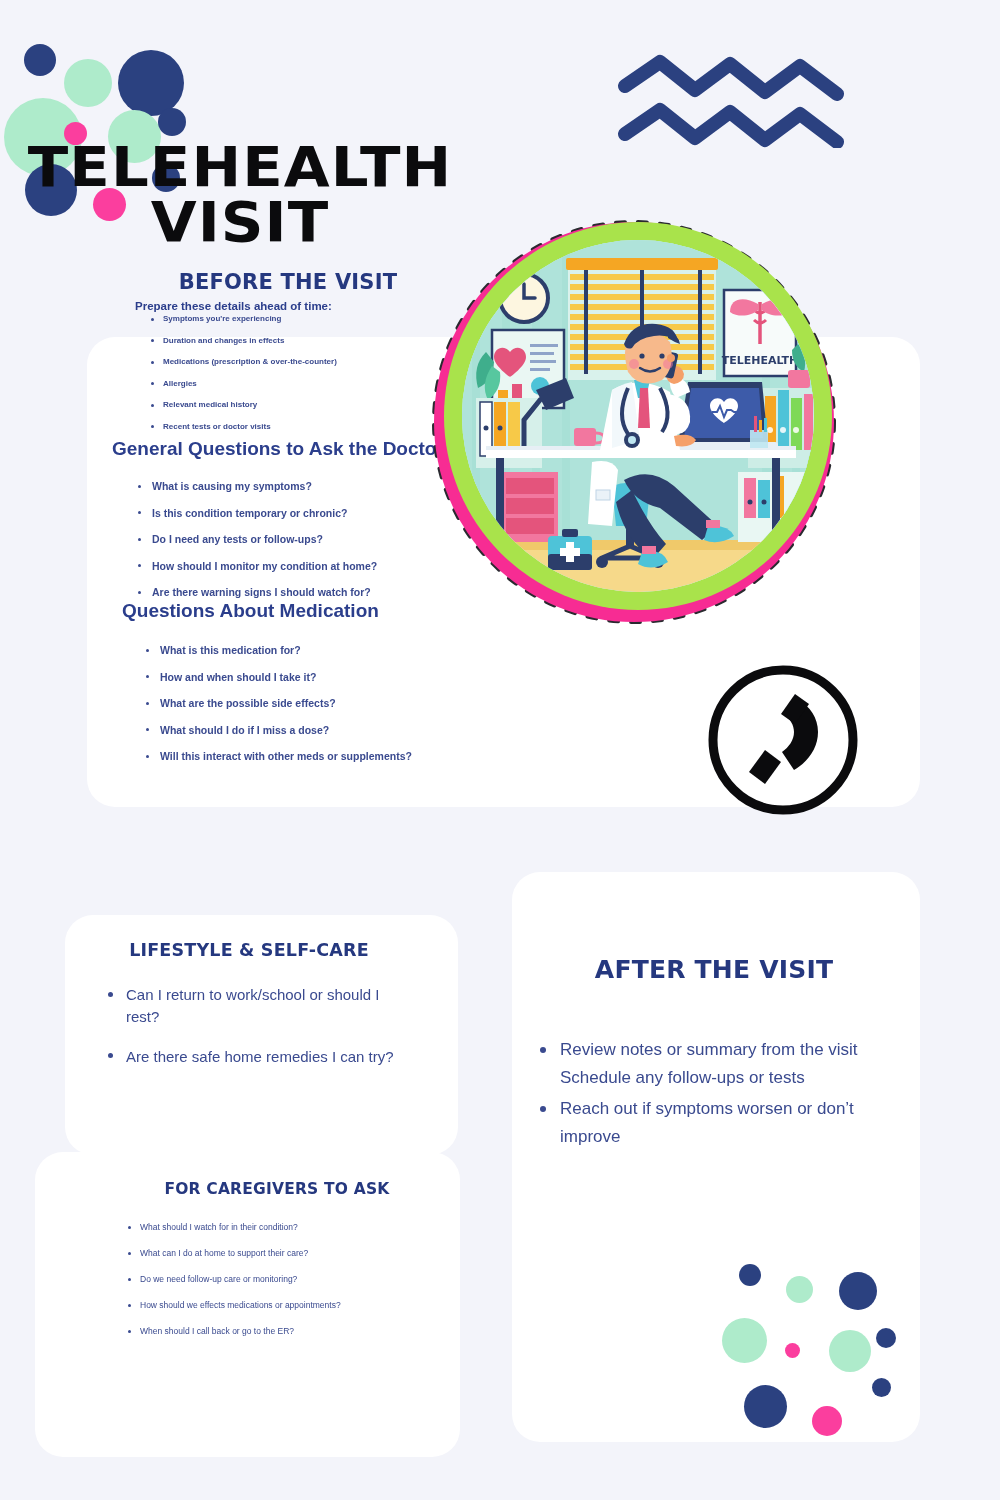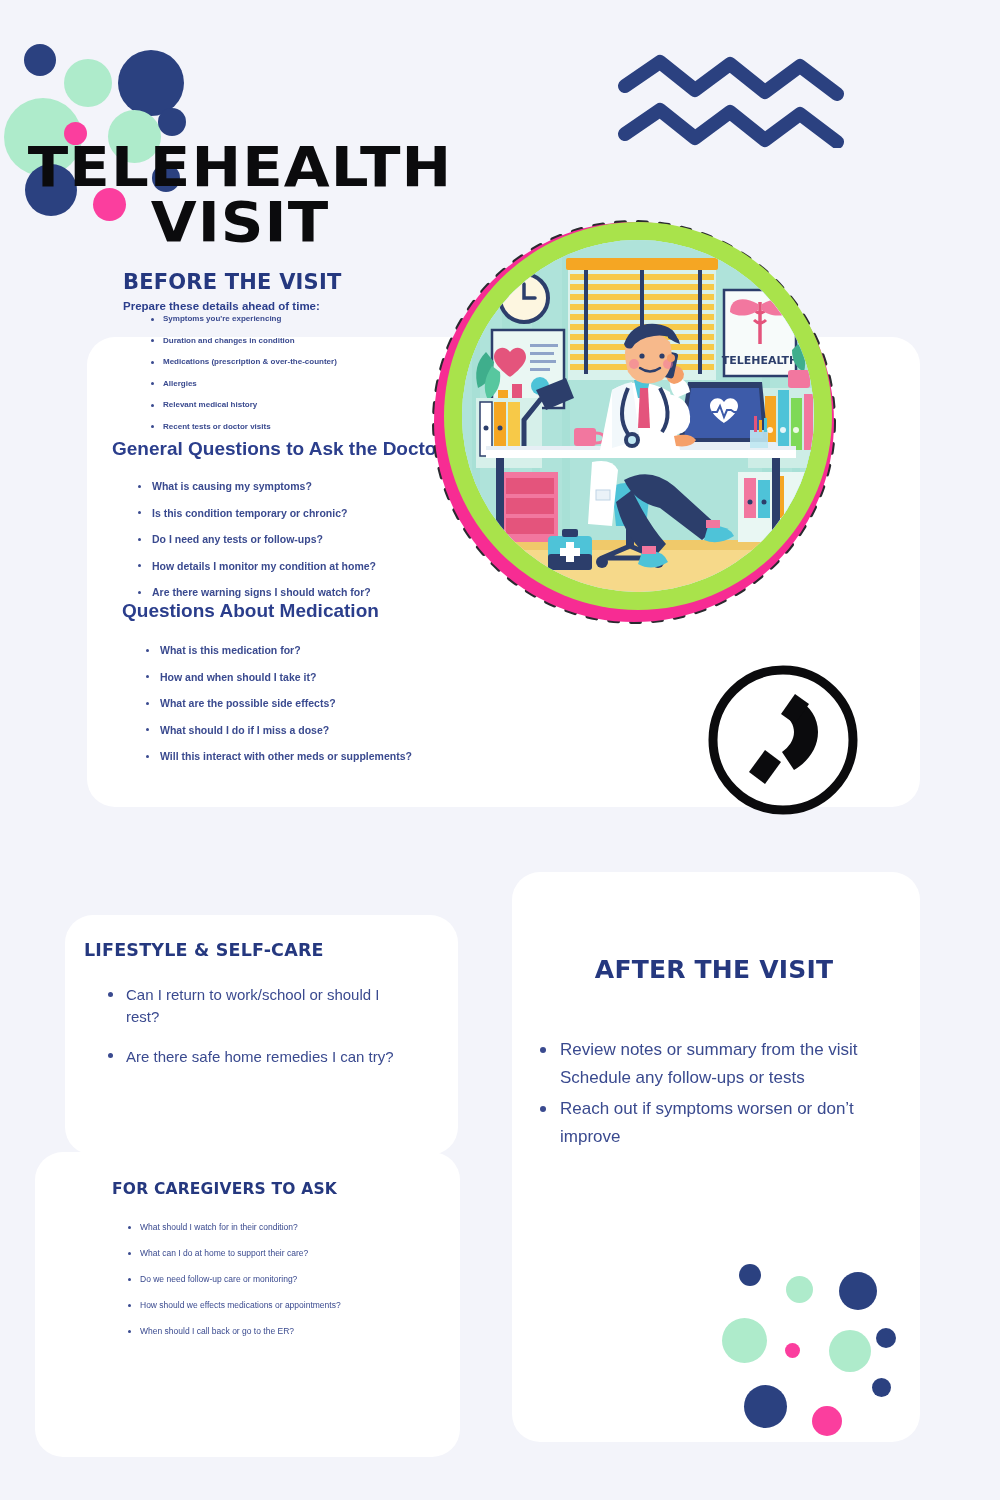--- a/index.html
+++ b/index.html
@@ -35,21 +35,21 @@
   .card-main { left:87px; top:337px; width:833px; height:470px; }
   .card-left-top { left:65px; top:915px; width:393px; height:240px; }
   .card-left-bottom { left:35px; top:1152px; width:425px; height:305px; }
   .card-right { left:512px; top:872px; width:408px; height:570px; }
 
   
   .block { position:absolute; z-index:5; }
 
   h2.sec-title {
     font-family:"DejaVu Sans", sans-serif;
-    color:#25387F; font-size:21px; font-weight:bold; letter-spacing:0.2px;
+    color:#25387F; font-size:21px; font-weight:bold; letter-spacing:0.2px;text-align:center;
   }
   h3.sec-sub {
     font-family:"Liberation Sans", sans-serif;
     color:#2B3E8C; font-size:11.5px; font-weight:bold; margin-top:6px;
   }
   h2.sec-title-reg {
     font-family:"Liberation Sans", sans-serif;
     color:#2B3E8C; font-size:19px; font-weight:bold;
   }
 
@@ -120,38 +120,38 @@
   <div class="title-line l2">VISIT</div>
 </div>
 
 <div class="card card-main"></div>
 <div class="card card-left-top"></div>
 <div class="card card-left-bottom"></div>
 <div class="card card-right"></div>
 
 <div class="block" style="left:123px; top:270px; width:330px;">
   <h2 class="sec-title">BEFORE THE VISIT</h2>
-  <h3 class="sec-sub" style="margin-left:0;">Prepare these details ahead of time:</h3>
+  <h3 class="sec-sub" style="margin-left:12px;">Prepare these details ahead of time:</h3>
   <ul class="tiny" style="margin-top:2px; margin-left:24px;">
     <li>Symptoms you're experiencing</li>
-    <li>Duration and changes in condition</li>
+    <li>Duration and changes in effects</li>
     <li>Medications (prescription &amp; over-the-counter)</li>
     <li>Allergies</li>
     <li>Relevant medical history</li>
     <li>Recent tests or doctor visits</li>
   </ul>
 </div>
 
 <div class="block" style="left:112px; top:438px; width:360px;">
   <h2 class="sec-title-reg">General Questions to Ask the Doctor</h2>
   <ul class="small" style="margin-top:20px; margin-left:22px;">
     <li>What is causing my symptoms?</li>
     <li>Is this condition temporary or chronic?</li>
     <li>Do I need any tests or follow-ups?</li>
-    <li>How details I monitor my condition at home?</li>
+    <li>How should I monitor my condition at home?</li>
     <li>Are there warning signs I should watch for?</li>
   </ul>
 </div>
 
 <div class="block" style="left:122px; top:600px; width:380px;">
   <h2 class="sec-title-reg">Questions About Medication</h2>
   <ul class="small" style="margin-top:22px; margin-left:20px;">
     <li>What is this medication for?</li>
     <li>How and when should I take it?</li>
     <li>What are the possible side effects?</li>

